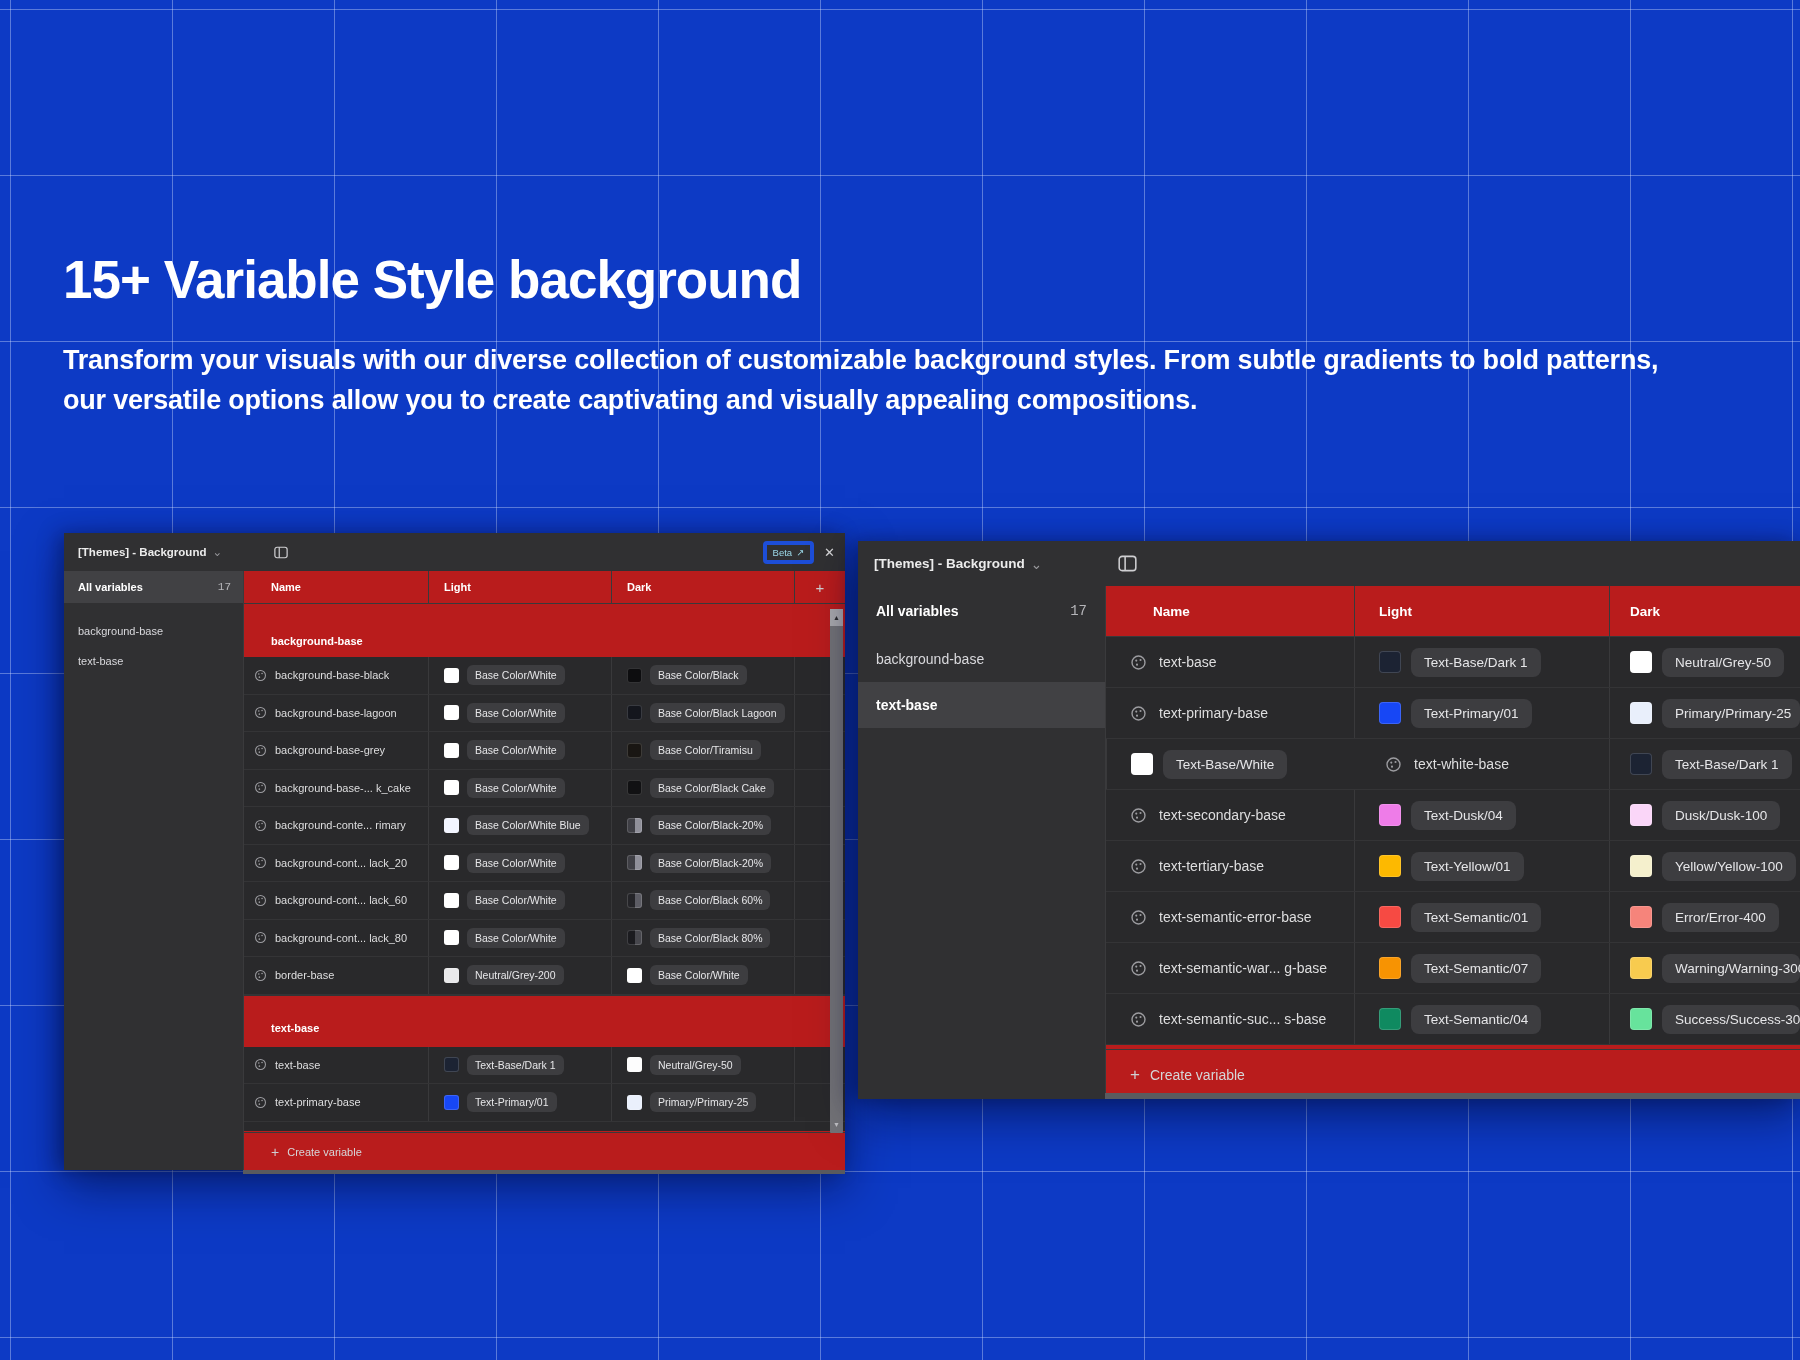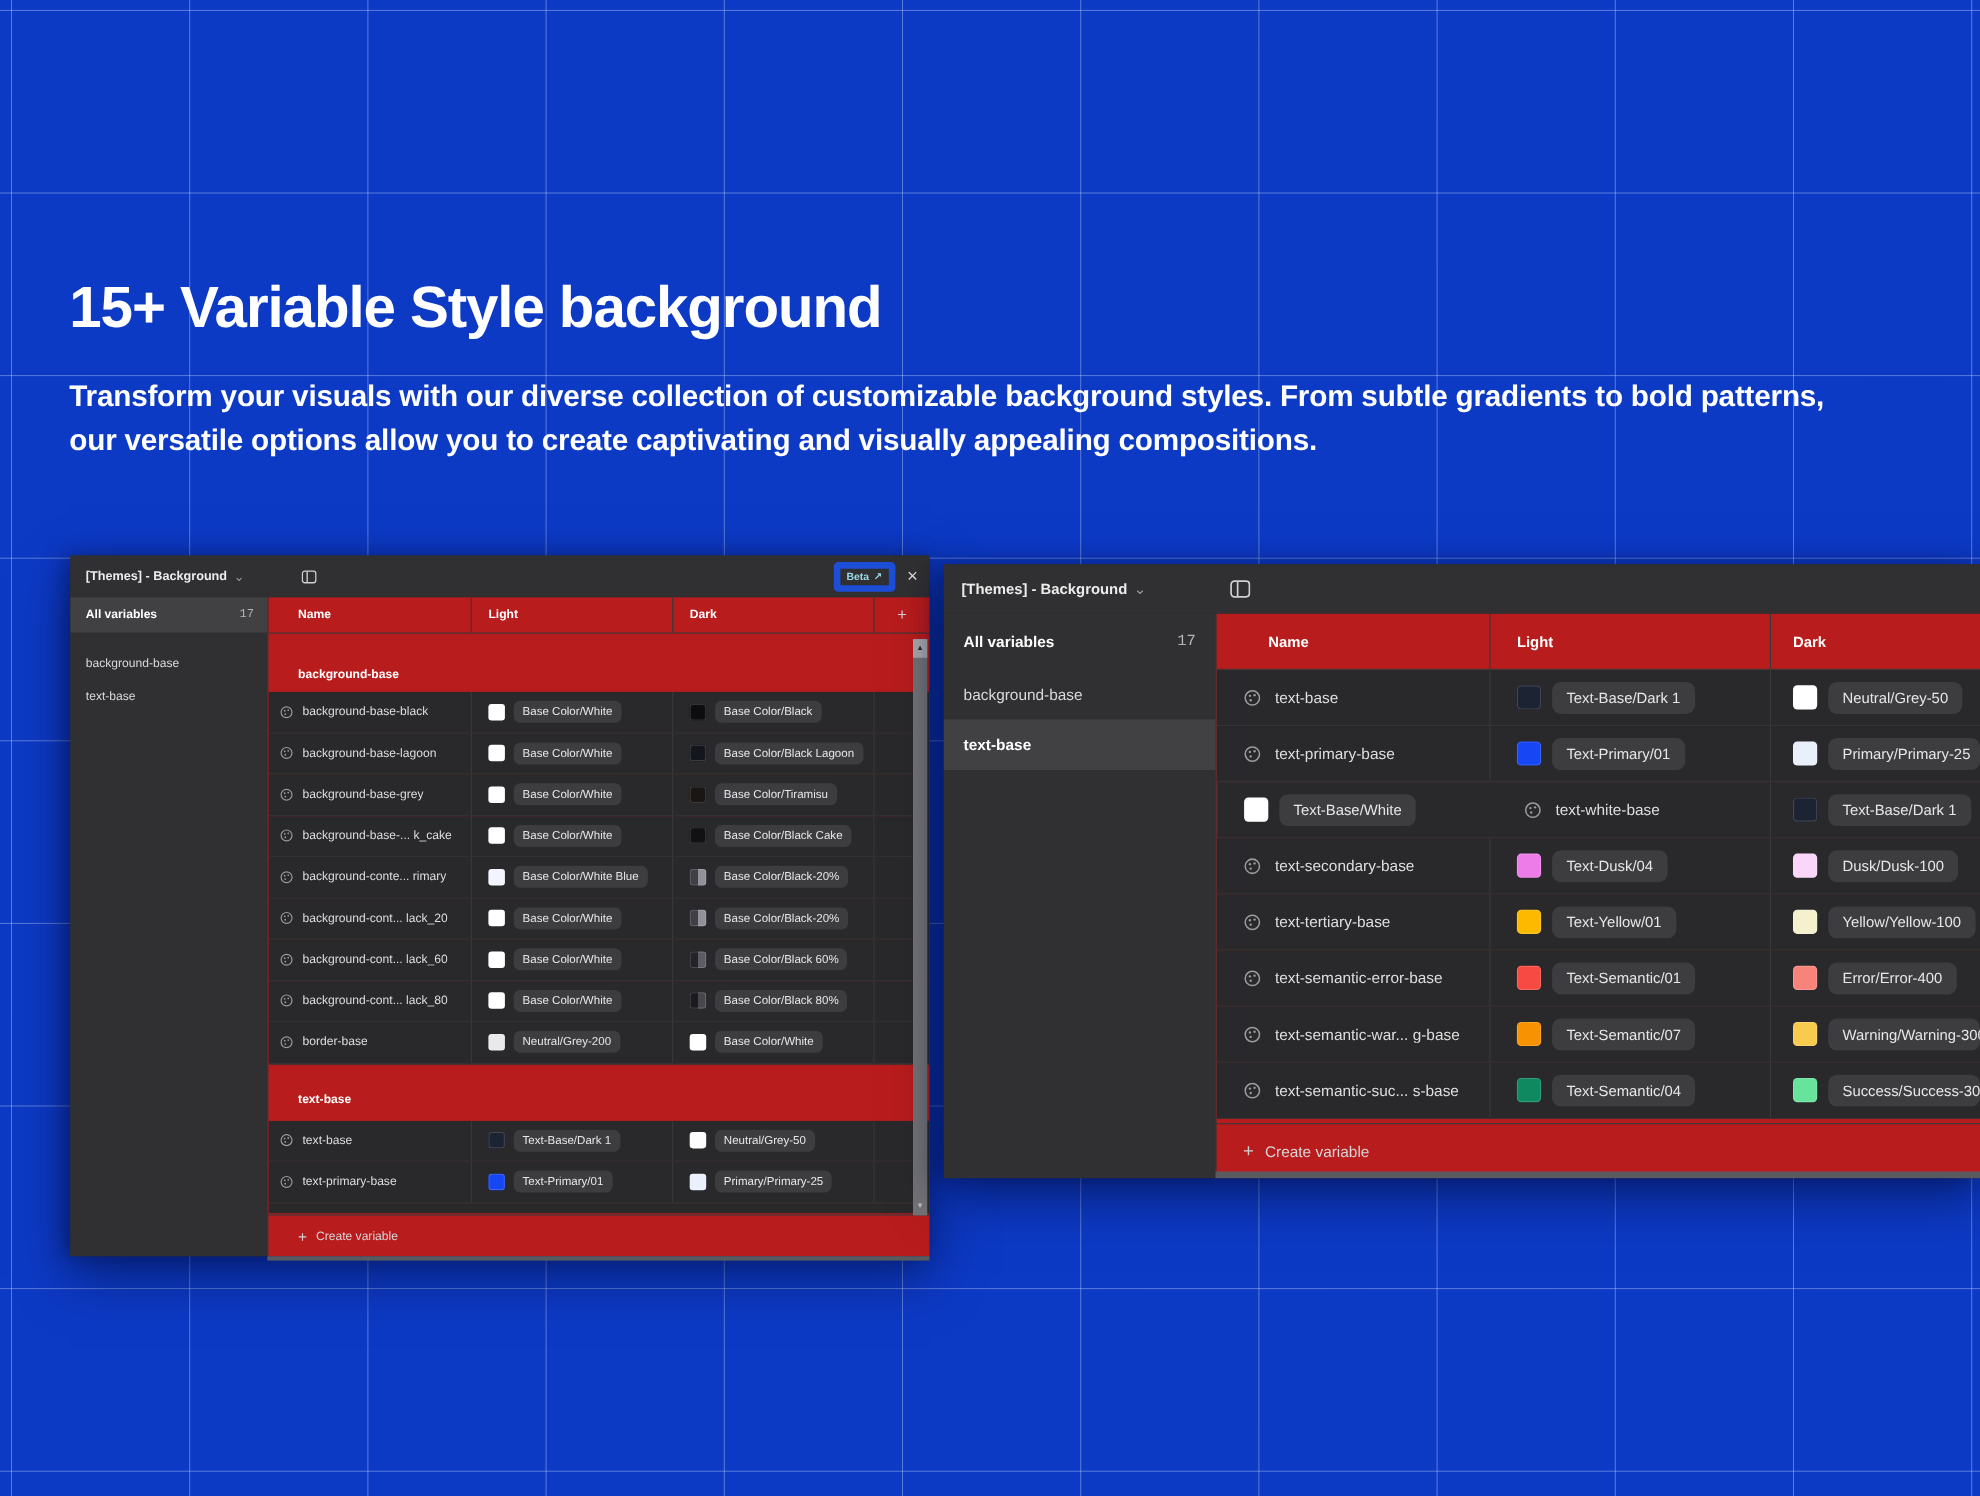--- a/index.html
+++ b/index.html
@@ -14,21 +14,21 @@
     font-family:"Liberation Sans","DejaVu Sans",sans-serif;
     -webkit-font-smoothing:antialiased;
   }
 
   
   .hero{position:absolute;left:63px;top:250px;width:1640px;color:#ffffff;}
   .hero h1{margin:0 0 30px 0;font-size:53px;line-height:60px;font-weight:800;letter-spacing:-1px;}
   .hero p{margin:0;font-size:27px;line-height:40px;font-weight:700;width:1610px;letter-spacing:-.2px;}
 
   
-  .panel{position:absolute;background:#2b2b2d;box-shadow:0 18px 44px rgba(0,8,45,.5), -6px 0 18px rgba(0,8,45,.35);}
+  .panel{position:absolute;background:#2b2b2d;box-shadow:0 18px 44px rgba(0,8,45,.5), -6px 0 18px rgba(0,8,45,.35);margin-top:28px;}
   .ph{display:flex;align-items:center;background:#303032;border-bottom:1px solid #242426;}
   .ph .ptitle{font-weight:700;color:#ececec;white-space:nowrap;display:flex;align-items:center;gap:6px;}
   .chev{color:#9a9a9e;font-weight:400;}
   .toggle-ic{display:inline-flex;}
   .pbody{display:flex;position:absolute;left:0;right:0;bottom:0;}
   .sidebar{background:#303032;flex:none;border-right:1px solid #3a3a3c;display:flex;flex-direction:column;}
   .sb-head{display:flex;align-items:center;justify-content:space-between;color:#ffffff;font-weight:700;}
   .sb-head .cnt{color:#b5b5b9;font-weight:400;font-family:Liberation Mono, monospace;}
   .sb-item{display:flex;align-items:center;color:#d9d9dd;cursor:default;}
   .sb-item.sel{background:#414144;color:#ffffff;font-weight:700;}
@@ -47,21 +47,21 @@
   .sw{flex:none;border-radius:4px;box-shadow:inset 0 0 0 1px rgba(255,255,255,.16);}
   .pill{background:#3d3d40;color:#e6e6e8;border-radius:6px;white-space:nowrap;overflow:hidden;}
   .tfoot{flex:none;display:flex;align-items:center;border-top:1px solid #39393b;color:#d6d6d8;}
   .plus-g{color:#cfcfd2;}
 
   
   .p-left{left:64px;top:505px;width:781px;height:637px;font-size:11px;}
   .p-left .ph{height:38px;padding:0 10px 0 14px;}
   .p-left .ph .ptitle{font-size:11.5px;}
   .p-left .ph-right{margin-left:auto;display:flex;align-items:center;gap:10px;}
-  .beta{display:flex;align-items:center;gap:4px;border:6px solid #1d4ed8;color:#9bd8e8;border-radius:4px;font-size:9.5px;padding:2px 6px;font-weight:700;}
+  .beta{display:flex;align-items:center;gap:4px;border:4px solid #1d4ed8;color:#9bd8e8;border-radius:4px;font-size:9.5px;padding:2px 6px;font-weight:400;}
   .close-x{color:#d6d6d8;font-size:13px;}
   .p-left .pbody{top:38px;}
   .p-left .sidebar{width:179px;}
   .p-left .sb-head{height:32px;padding:0 12px 0 14px;background:#414144;}
   .p-left .sb-items{padding-top:13px;}
   .p-left .sb-item{height:30px;padding:0 14px;}
   .p-left .thead{height:32px;}
   .p-left .c-name{width:184px;padding-left:27px;box-sizing:border-box;}
   .p-left .c-light{width:183px;padding-left:15px;box-sizing:border-box;}
   .p-left .c-dark{width:183px;padding-left:15px;box-sizing:border-box;}

